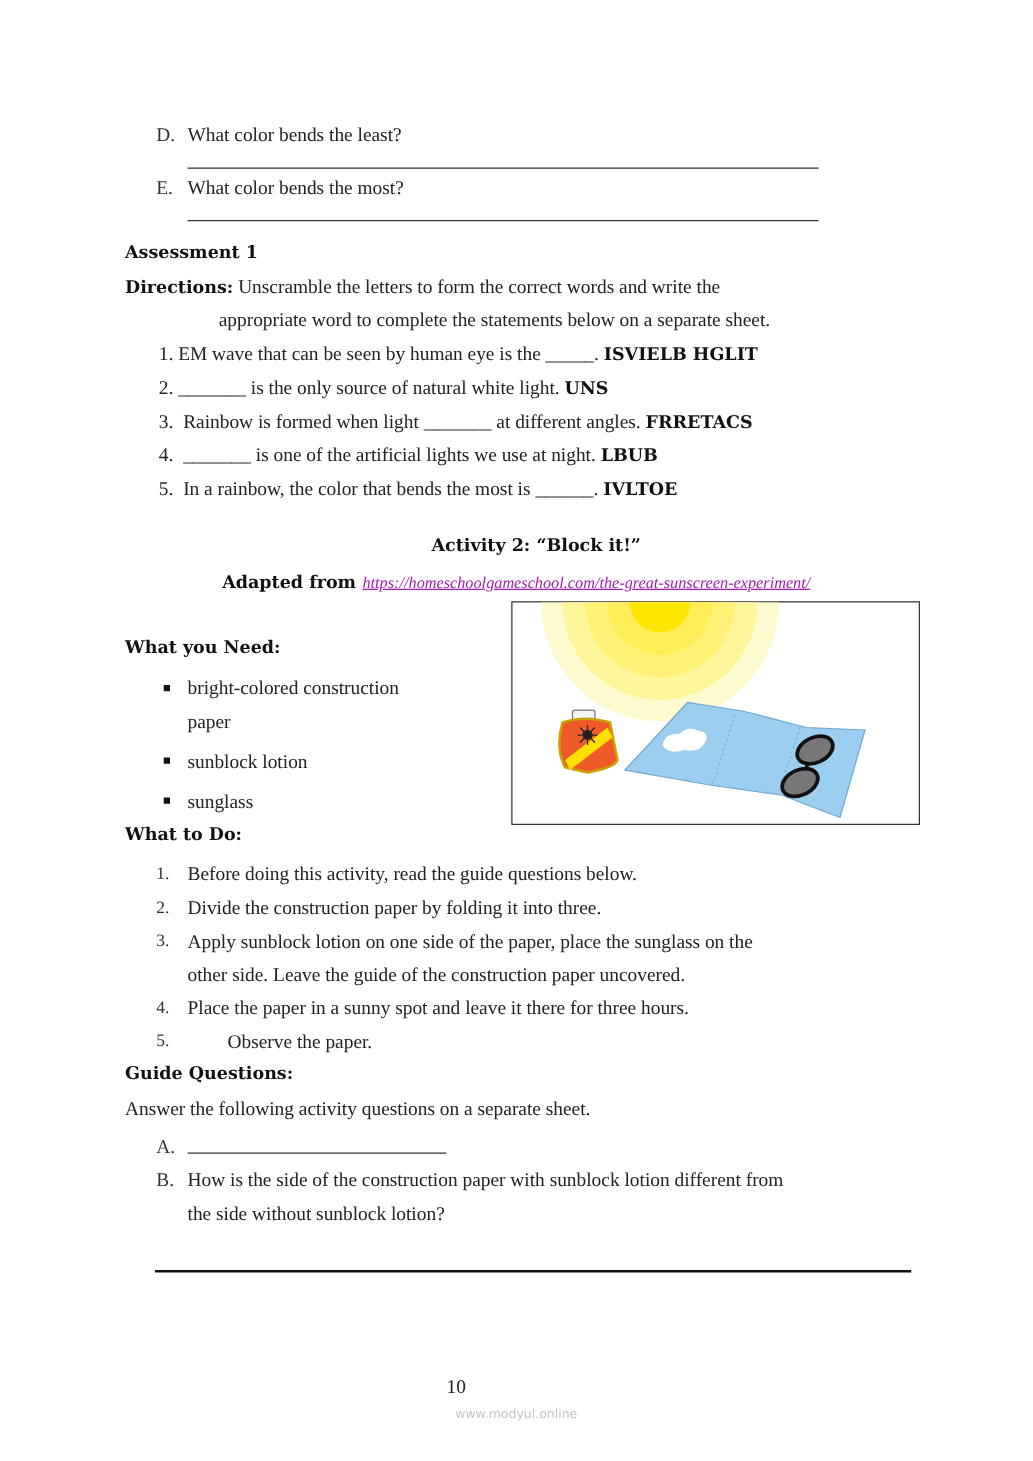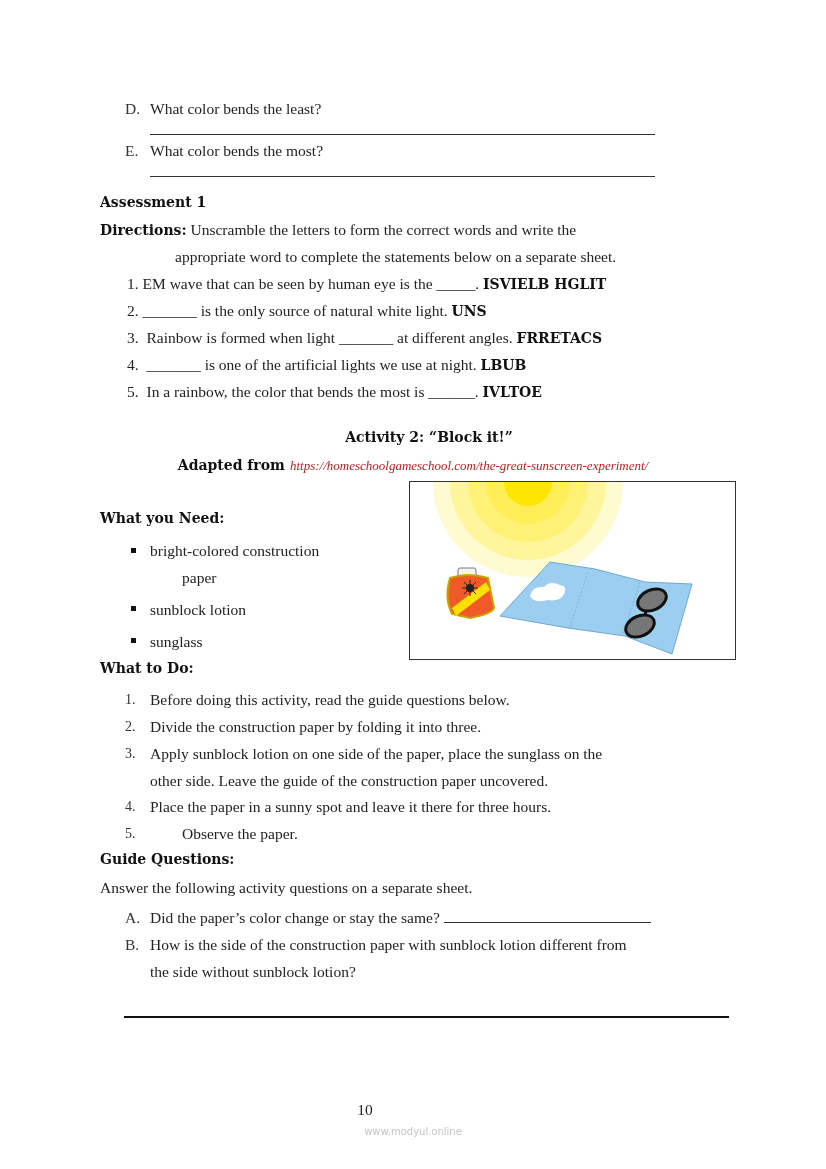--- a/index.html
+++ b/index.html
@@ -5,21 +5,21 @@
   html, body { margin: 0; padding: 0; background: #ffffff; }
   body { width: 826px; height: 1169px; position: relative; overflow: hidden;
          font-family: "DejaVu Serif", "Liberation Serif", serif; color: #222; }
   .abs { position: absolute; }
   .txt { font-family: "Liberation Serif", "DejaVu Serif", serif; font-size: 15.5px; line-height: 20px; white-space: nowrap; color: #222; }
   .bold { font-weight: bold; font-family: "DejaVu Serif", serif; font-size: 14px; color: #111; }
   .line { position: absolute; height: 0; border-top: 1px solid #333; }
   .blank { display: inline-block; border-bottom: 1px solid #333; height: 14px; vertical-align: baseline; }
   .bullet { position: absolute; width: 5px; height: 5px; background: #111; }
   .num { color: #333; }
-  .link { font-style: italic; font-family: "Liberation Serif", serif; font-size: 13px; color: #b91c1c; }
+  .link { font-style: italic; text-decoration: underline; font-family: "Liberation Serif", serif; font-size: 13px; color: #a21caf; }
   .footer-rule { position: absolute; left: 124px; width: 605px; height: 0; border-top: 2px solid #111; top: 1016px; }
   .watermark { font-family: "DejaVu Sans", sans-serif; color: #c4c4c4; font-size: 10px; }
   .figure-box { position: absolute; left: 409px; top: 481px; width: 325px; height: 177px; border: 1px solid #333; background: #fff; }
 </style>
 </head>
 <body>
 
 <div class="abs txt num" style="left:125px;top:99px;">D.</div>
 <div class="abs txt" style="left:150px;top:99px;">What color bends the least?</div>
 <div class="line" style="left:150px;top:134px;width:505px;"></div>
@@ -63,21 +63,21 @@
 
 <div class="abs bold" style="left:16px;width:826px;text-align:center;top:429px;">Activity 2: “Block it!”</div>
 <div class="abs" style="left:0;width:826px;text-align:center;top:455px;">
   <span class="bold" style="font-size:14px;">Adapted from</span>
   <span class="link">https://homeschoolgameschool.com/the-great-sunscreen-experiment/</span>
 </div>
 
 <div class="abs bold" style="left:100px;top:510px;">What you Need:</div>
 <div class="bullet" style="left:131px;top:548px;"></div>
 <div class="abs txt" style="left:150px;top:541px;">bright-colored construction</div>
-<div class="abs txt" style="left:150px;top:568px;margin-left:32px;">paper</div>
+<div class="abs txt" style="left:150px;top:568px;">paper</div>
 <div class="bullet" style="left:131px;top:606px;"></div>
 <div class="abs txt" style="left:150px;top:600px;">sunblock lotion</div>
 <div class="bullet" style="left:131px;top:638px;"></div>
 <div class="abs txt" style="left:150px;top:632px;">sunglass</div>
 
 <div class="figure-box">
   <svg width="325" height="177" viewBox="0 0 325 177">
     <g>
       <circle cx="118" cy="0" r="95" fill="#fffbd0"></circle>
       <circle cx="118" cy="0" r="78" fill="#fff59a"></circle>
@@ -121,21 +121,21 @@
 <div class="abs txt" style="left:150px;top:771px;">other side. Leave the guide of the construction paper uncovered.</div>
 <div class="abs txt num" style="left:125px;top:797px;font-size:14px;">4.</div>
 <div class="abs txt" style="left:150px;top:797px;">Place the paper in a sunny spot and leave it there for three hours.</div>
 <div class="abs txt num" style="left:125px;top:824px;font-size:14px;">5.</div>
 <div class="abs txt" style="left:150px;top:824px;margin-left:32px;">Observe the paper.</div>
 
 <div class="abs bold" style="left:100px;top:851px;">Guide Questions:</div>
 <div class="abs txt" style="left:100px;top:878px;">Answer the following activity questions on a separate sheet.</div>
 <div class="abs txt num" style="left:125px;top:908px;">A.</div>
 <div class="abs txt" style="left:150px;top:908px;">
-  <span>Did the paper’s color change or stay the same? </span><span class="blank" style="width:207px;"></span>
+  <span class="blank" style="width:207px;"></span>
 </div>
 <div class="abs txt num" style="left:125px;top:935px;">B.</div>
 <div class="abs txt" style="left:150px;top:935px;">How is the side of the construction paper with sunblock lotion different from</div>
 <div class="abs txt" style="left:150px;top:962px;">the side without sunblock lotion?</div>
 
 <div class="footer-rule"></div>
 <div class="abs txt" style="left:0;width:730px;text-align:center;top:1100px;">10</div>
 <div class="abs watermark" style="left:0;width:826px;text-align:center;top:1126px;">www.modyul.online</div>
 
 </body></html>

